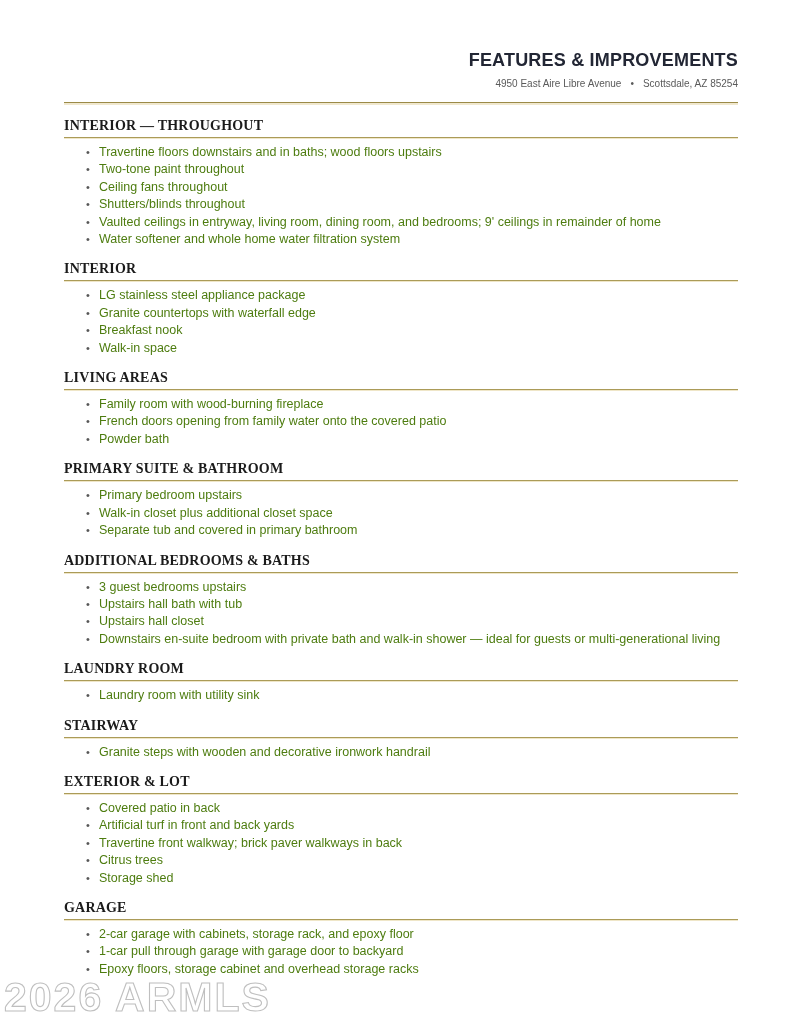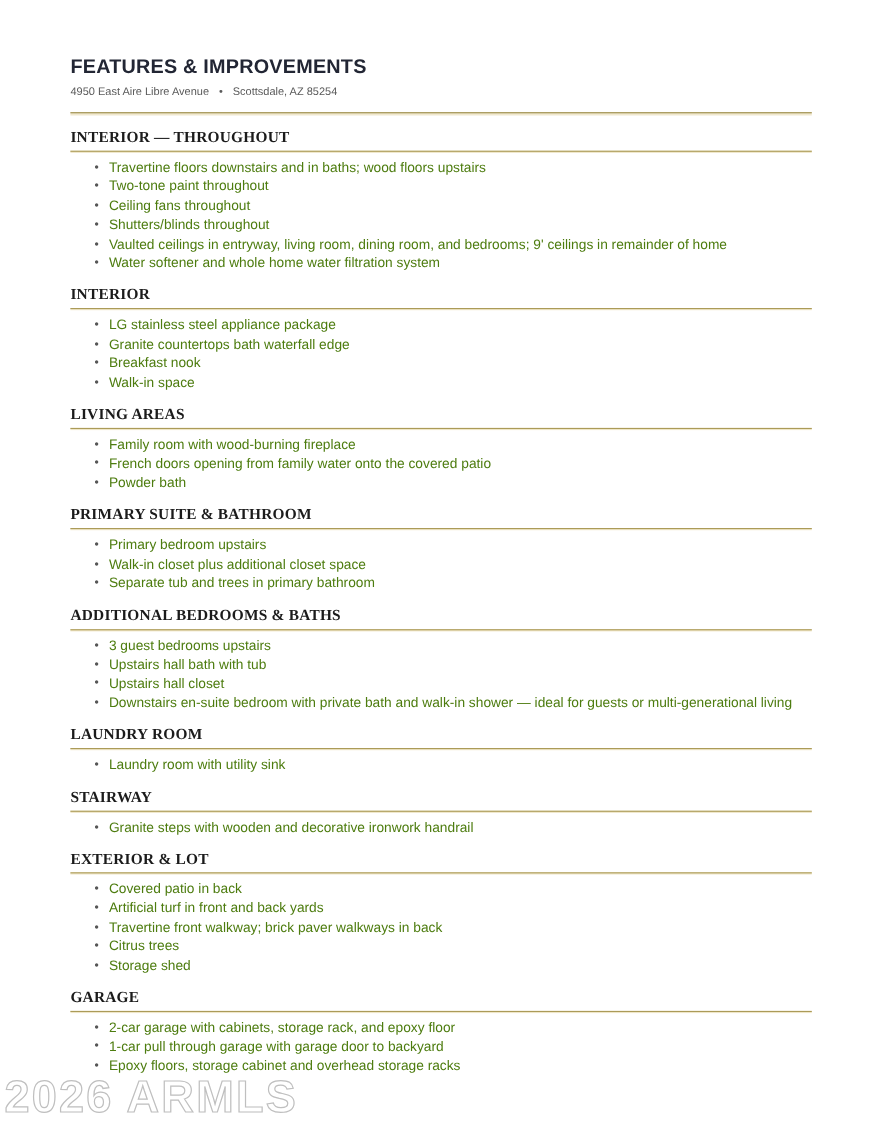--- a/index.html
+++ b/index.html
@@ -10,21 +10,21 @@
     font-family: "Liberation Sans", sans-serif;
     position: relative;
     overflow: hidden;
   }
   .page {
     width: 800px; height: 1035px;
     padding: 48px 62px 0 64px;
     position: relative;
   }
   
-  .doc-header { text-align: left; }
+  .doc-header { text-align: right; }
   .doc-title {
     margin: 0;
     font-size: 18px;
     font-weight: bold;
     color: #222634;
     line-height: 24px;
     letter-spacing: 0.2px;
   }
   .doc-subtitle {
     margin: 3px 0 0 0;
@@ -117,21 +117,21 @@
           <li>Vaulted ceilings in entryway, living room, dining room, and bedrooms; 9' ceilings in remainder of home</li>
           <li>Water softener and whole home water filtration system</li>
         </ul>
   </section>
 
   <section class="feature-section">
     <h2 class="section-title">INTERIOR</h2>
     <div class="section-rule"></div>
     <ul class="bullet-list">
           <li>LG stainless steel appliance package</li>
-          <li>Granite countertops bath waterfall edge</li>
+          <li>Granite countertops with waterfall edge</li>
           <li>Breakfast nook</li>
           <li>Walk-in space</li>
         </ul>
   </section>
 
   <section class="feature-section">
     <h2 class="section-title">LIVING AREAS</h2>
     <div class="section-rule"></div>
     <ul class="bullet-list">
           <li>Family room with wood-burning fireplace</li>
@@ -139,21 +139,21 @@
           <li>Powder bath</li>
         </ul>
   </section>
 
   <section class="feature-section">
     <h2 class="section-title">PRIMARY SUITE &amp; BATHROOM</h2>
     <div class="section-rule"></div>
     <ul class="bullet-list">
           <li>Primary bedroom upstairs</li>
           <li>Walk-in closet plus additional closet space</li>
-          <li>Separate tub and trees in primary bathroom</li>
+          <li>Separate tub and covered in primary bathroom</li>
         </ul>
   </section>
 
   <section class="feature-section">
     <h2 class="section-title">ADDITIONAL BEDROOMS &amp; BATHS</h2>
     <div class="section-rule"></div>
     <ul class="bullet-list">
           <li>3 guest bedrooms upstairs</li>
           <li>Upstairs hall bath with tub</li>
           <li>Upstairs hall closet</li>

